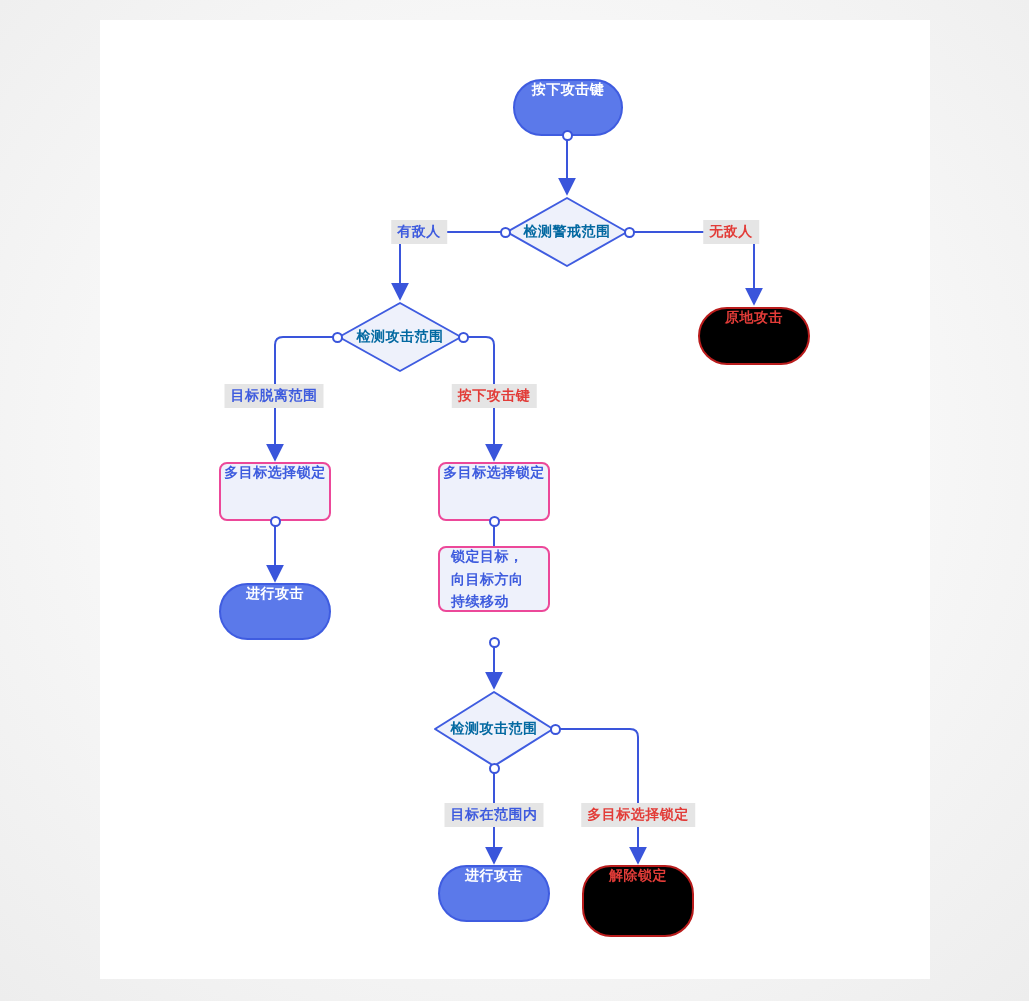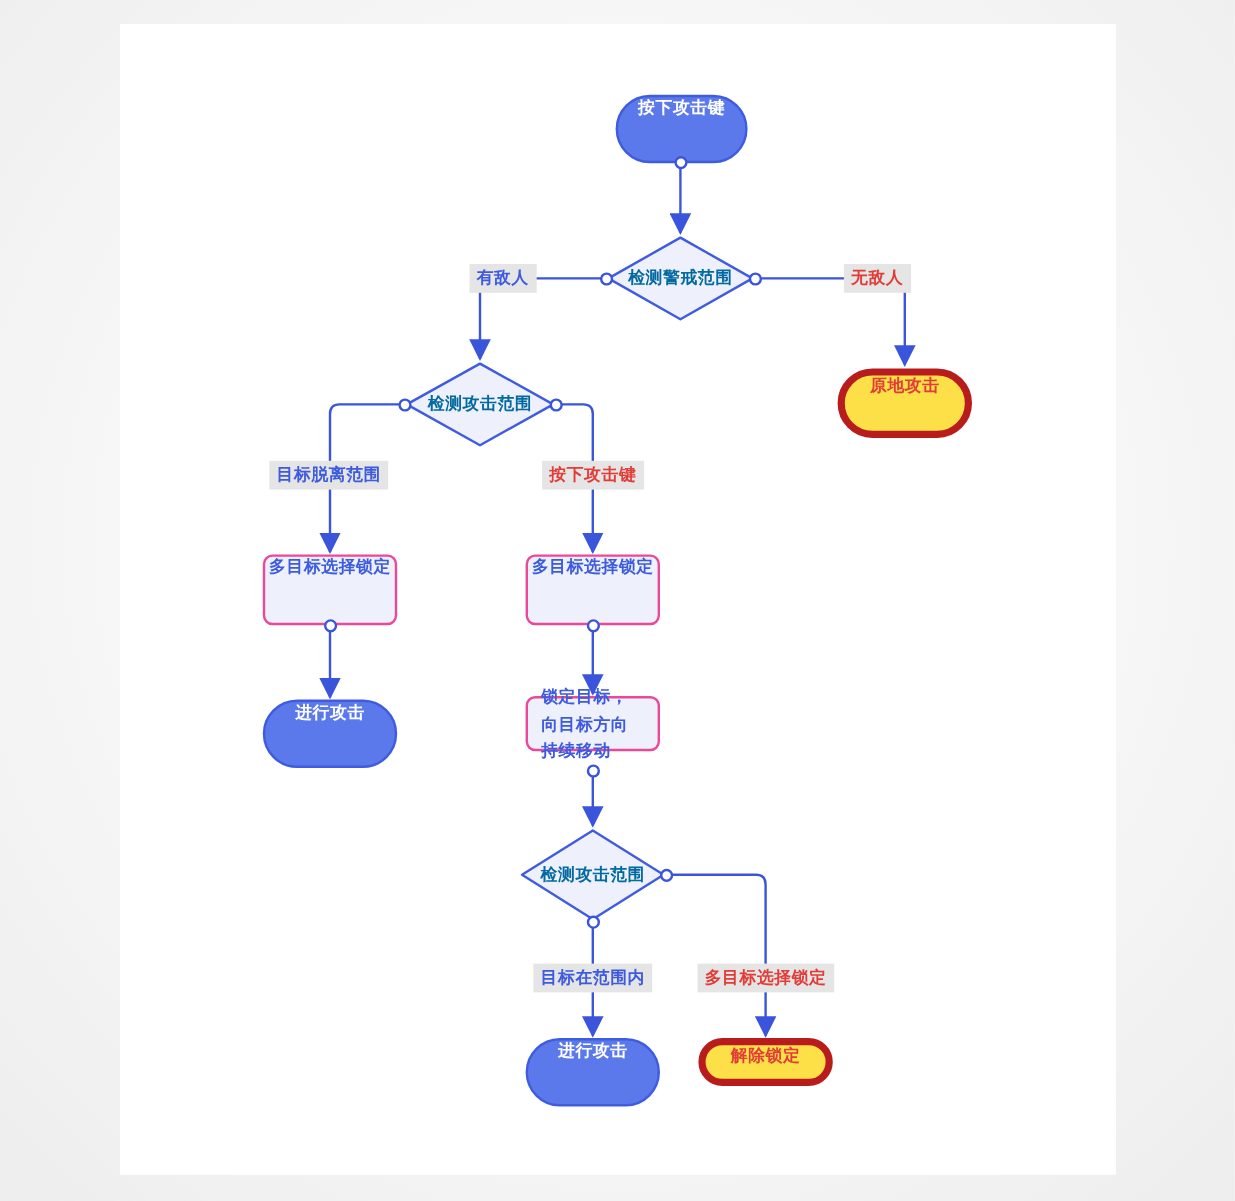--- a/index.html
+++ b/index.html
@@ -10,21 +10,21 @@
   }
   .card{
     position:absolute;left:100px;top:20px;width:830px;height:959px;
     background:#ffffff;
   }
   .edge-layer{position:absolute;left:0;top:0;width:1029px;height:1001px;pointer-events:none;}
   .edge{stroke:#3a55db;stroke-width:2;fill:none;}
   .node{position:absolute;box-sizing:border-box;display:flex;justify-content:center;
         font-size:14px;font-weight:600;letter-spacing:.5px;}
   .pill-blue{background:#5b79ea;border:2px solid #3f5ce0;border-radius:29px;color:#ffffff;}
-  .pill-pink{background:#fde047;border:6px solid #b91c1c;border-radius:29px;color:#e23c38;}
+  .pill-pink{background:#000000;border:2px solid #b91c1c;border-radius:29px;color:#e23c38;}
   .rect{background:#eef1fb;border:2px solid #ec4899;border-radius:8px;color:#3d5bde;}
   .rect-multiline{justify-content:flex-start;align-items:center;text-align:left;
         padding:6px 11px;line-height:1.6;}
   .diamond{position:absolute;display:flex;align-items:center;justify-content:center;}
   .diamond svg{position:absolute;left:0;top:0;}
   .diamond .dlabel{position:relative;z-index:2;color:#0369a1;font-size:14px;font-weight:600;letter-spacing:.5px;}
   .port{position:absolute;width:7px;height:7px;background:#ffffff;border:2px solid #3a55db;border-radius:50%;z-index:3;}
   .edge-label{position:absolute;z-index:2;transform:translate(-50%,-50%);
         background:#e5e5e5;padding:3px 6px;font-size:14px;font-weight:600;letter-spacing:.5px;white-space:nowrap;}
   .lbl-blue{color:#3e5bde;}
@@ -80,36 +80,36 @@
 </div>
 
 <div class="node rect" style="left:438px;top:462px;width:112px;height:59px;">
   <span>多目标选择锁定</span>
 </div>
 
 <div class="node pill-blue" style="left:219px;top:583px;width:112px;height:57px;">
   <span>进行攻击</span>
 </div>
 
-<div class="node rect rect-multiline" style="left:438px;top:580px;width:112px;height:46px;">
+<div class="node rect rect-multiline" style="left:438px;top:546px;width:112px;height:66px;">
   <span>锁定目标，向目标方向持续移动</span>
 </div>
 
 <div class="diamond" style="left:433px;top:690px;width:122px;height:78px;">
   <svg width="122" height="78">
     <polygon points="61,2 120,39 61,76 2,39" fill="#eef1fb" stroke="#3f5ce0" stroke-width="2" stroke-linejoin="round"></polygon>
   </svg>
   <span class="dlabel">检测攻击范围</span>
 </div>
 
 <div class="node pill-blue" style="left:438px;top:865px;width:112px;height:57px;">
   <span>进行攻击</span>
 </div>
 
-<div class="node pill-pink" style="left:582px;top:865px;width:112px;height:40px;">
+<div class="node pill-pink" style="left:582px;top:865px;width:112px;height:72px;">
   <span>解除锁定</span>
 </div>
 
 <div class="edge-label lbl-blue" style="left:419px;top:232px;">有敌人</div>
 <div class="edge-label lbl-red" style="left:731px;top:232px;">无敌人</div>
 <div class="edge-label lbl-blue" style="left:274px;top:396px;">目标脱离范围</div>
 <div class="edge-label lbl-red" style="left:494px;top:396px;">按下攻击键</div>
 <div class="edge-label lbl-blue" style="left:494px;top:815px;">目标在范围内</div>
 <div class="edge-label lbl-red" style="left:638px;top:815px;">多目标选择锁定</div>
 

